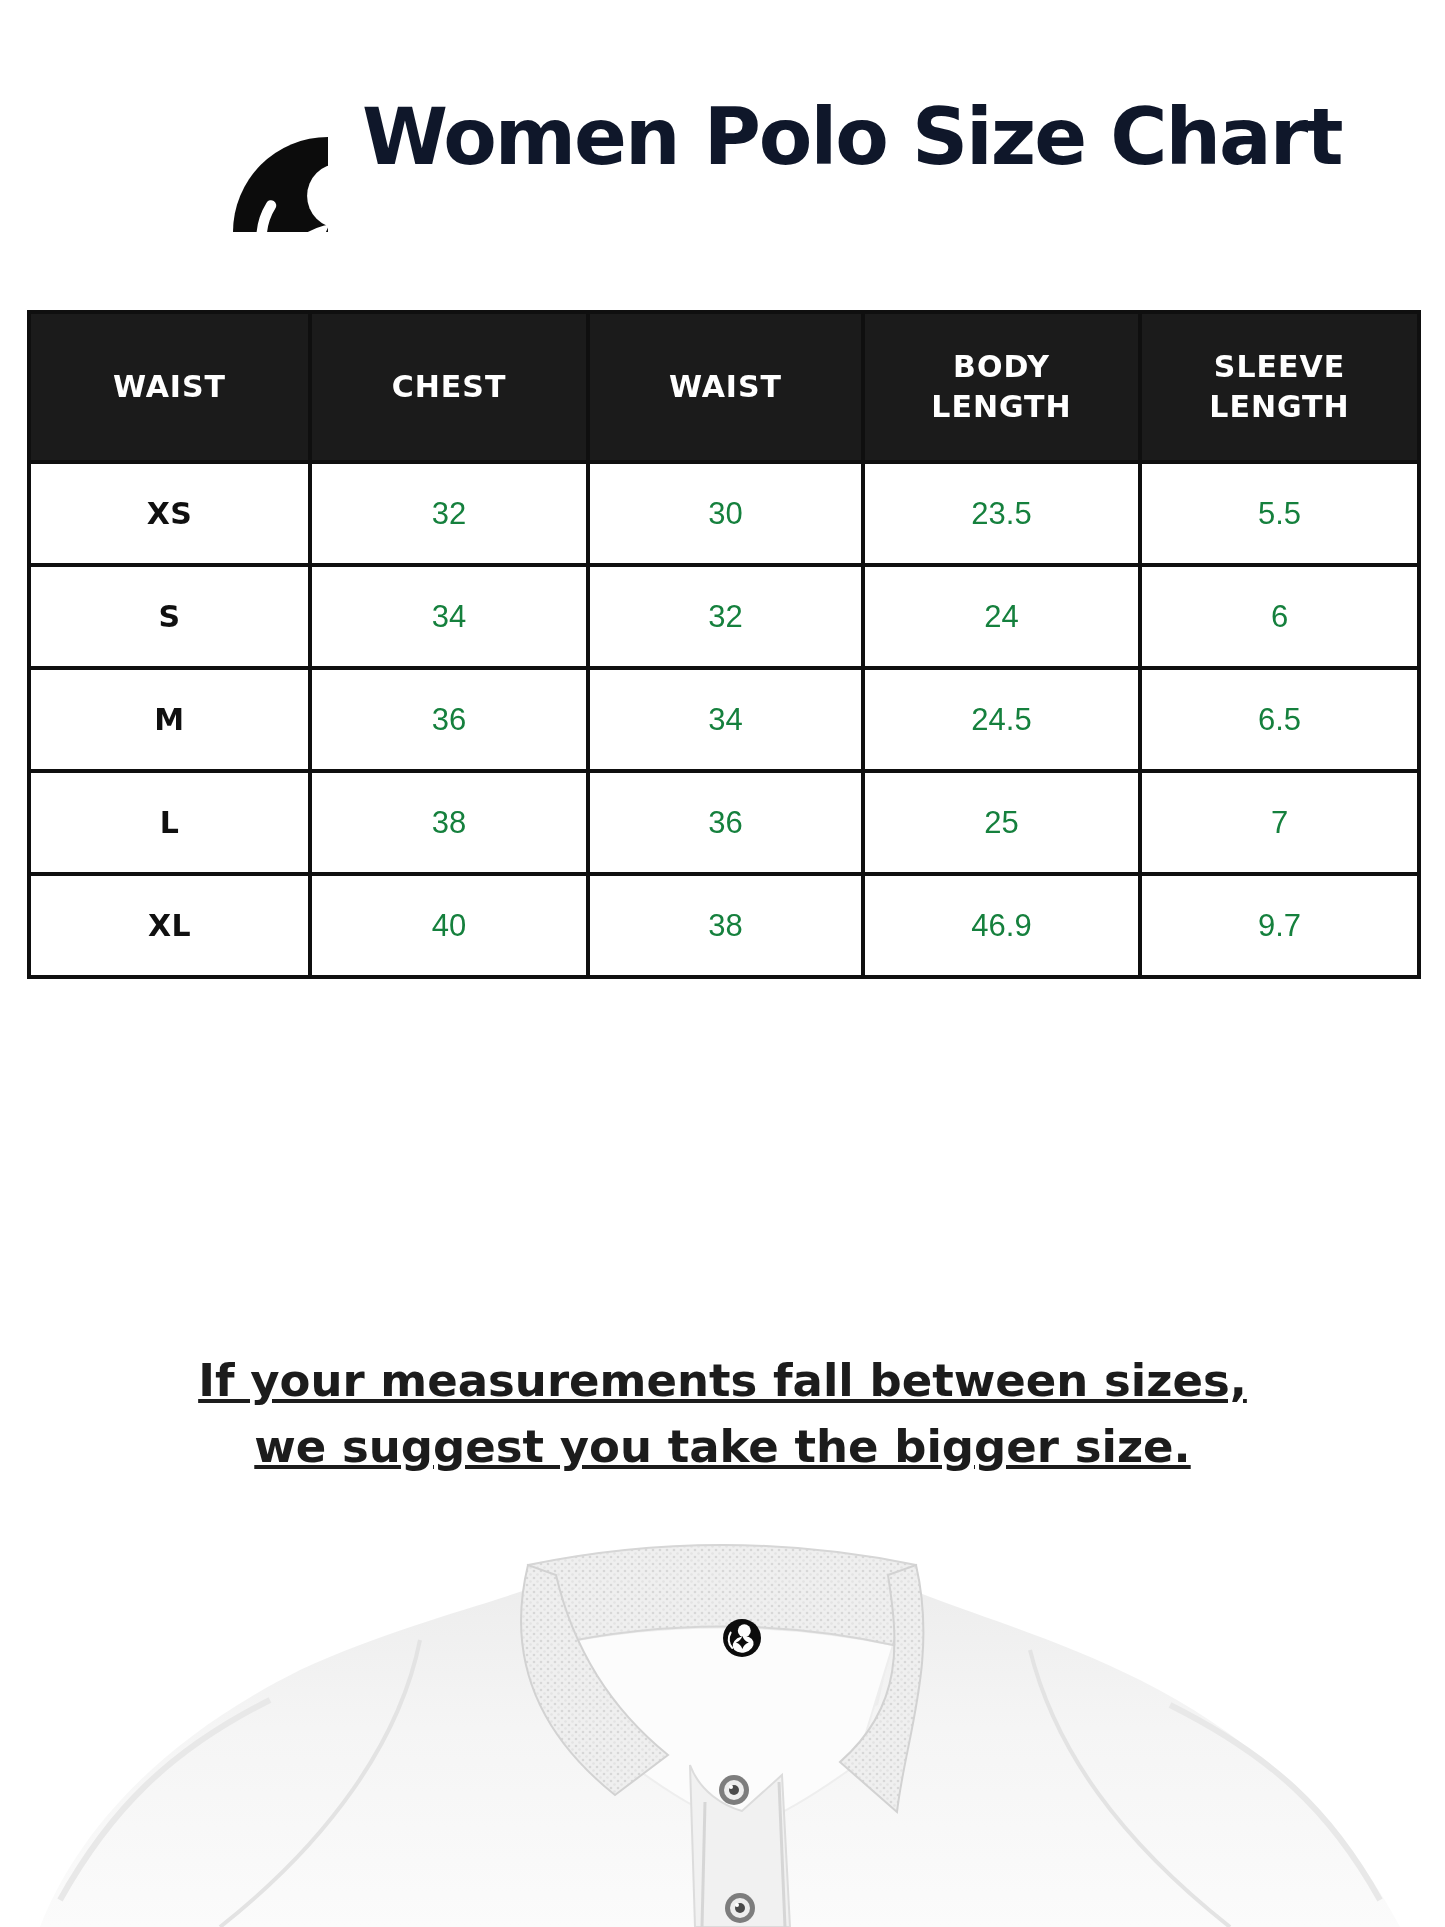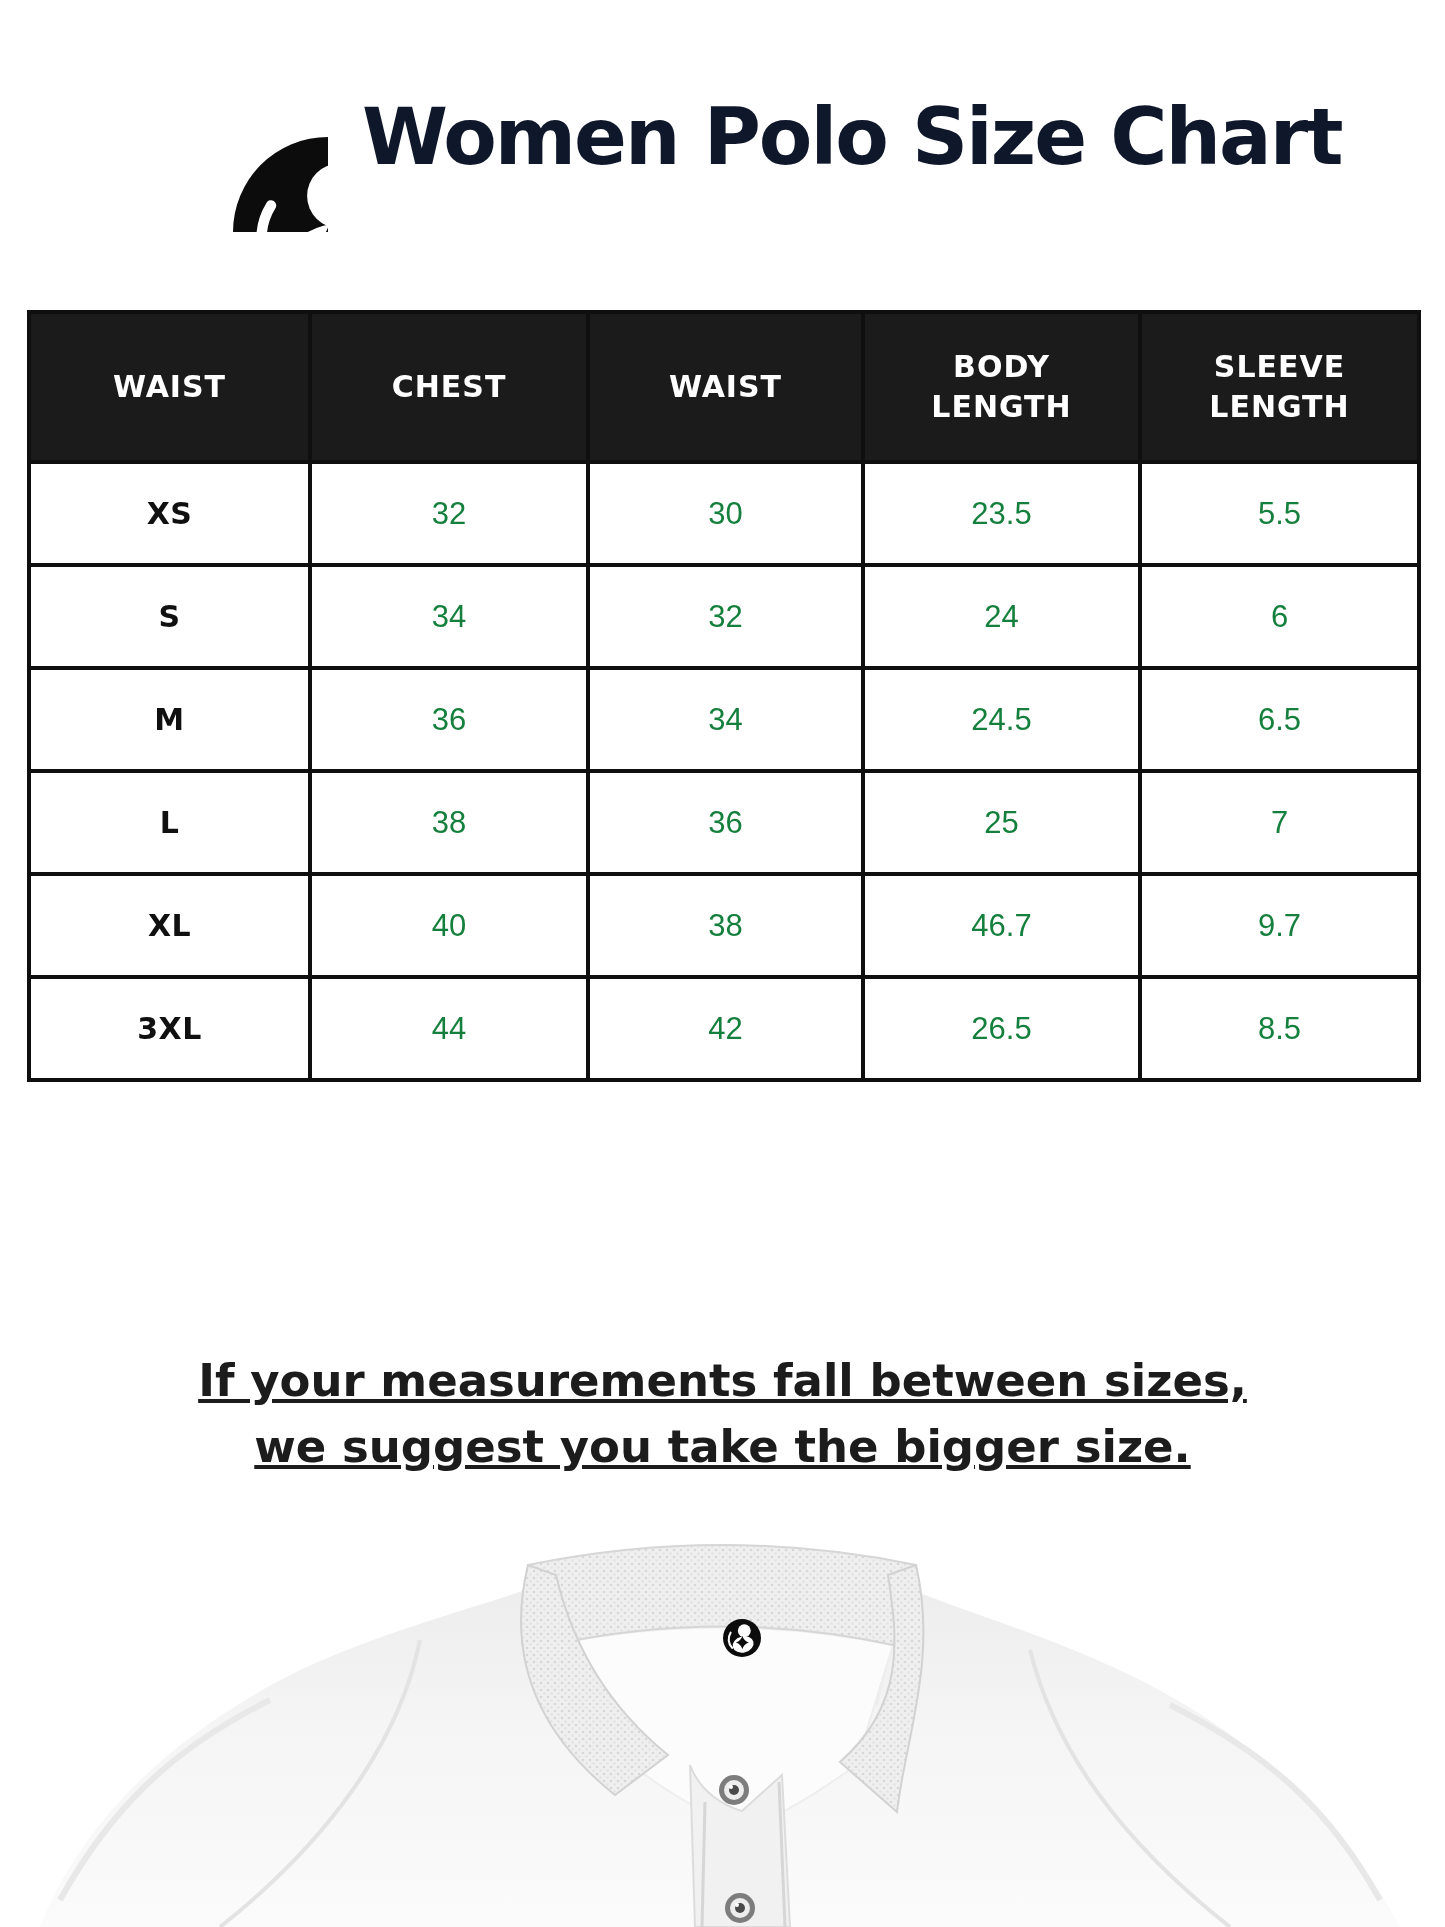--- a/index.html
+++ b/index.html
@@ -110,29 +110,22 @@
           <td class="size-cell">L</td>
           <td class="value-cell">38</td>
           <td class="value-cell">36</td>
           <td class="value-cell">25</td>
           <td class="value-cell">7</td>
         </tr>
         <tr>
           <td class="size-cell">XL</td>
           <td class="value-cell">40</td>
           <td class="value-cell">38</td>
-          <td class="value-cell">46.7</td>
+          <td class="value-cell">46.9</td>
           <td class="value-cell">9.7</td>
-        </tr>
-        <tr>
-          <td class="size-cell">3XL</td>
-          <td class="value-cell">44</td>
-          <td class="value-cell">42</td>
-          <td class="value-cell">26.5</td>
-          <td class="value-cell">8.5</td>
         </tr>
       </tbody>
   </table>
 
   <div class="note">
     <div>If your measurements fall between sizes,</div>
     <div>we suggest you take the bigger size.</div>
   </div>
 
   <svg class="polo-figure" viewBox="0 0 1445 407">

